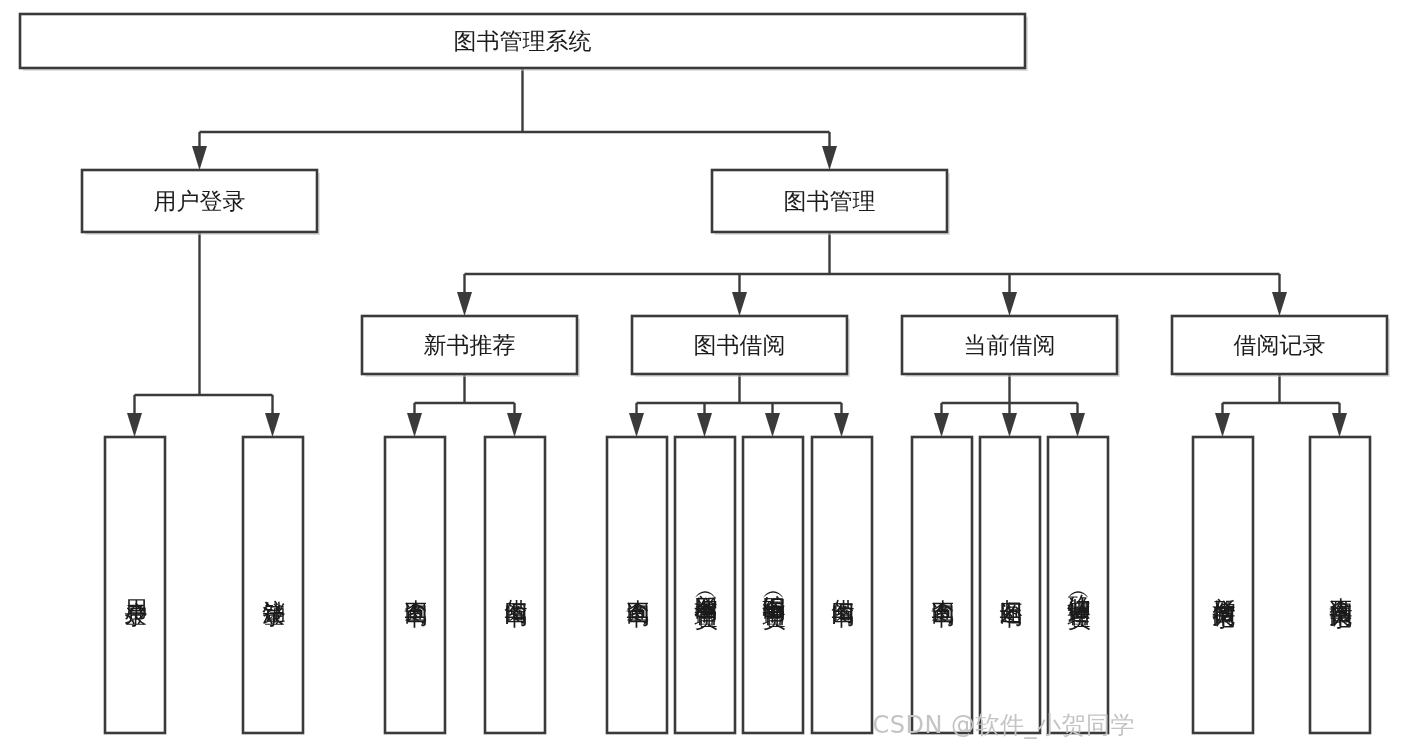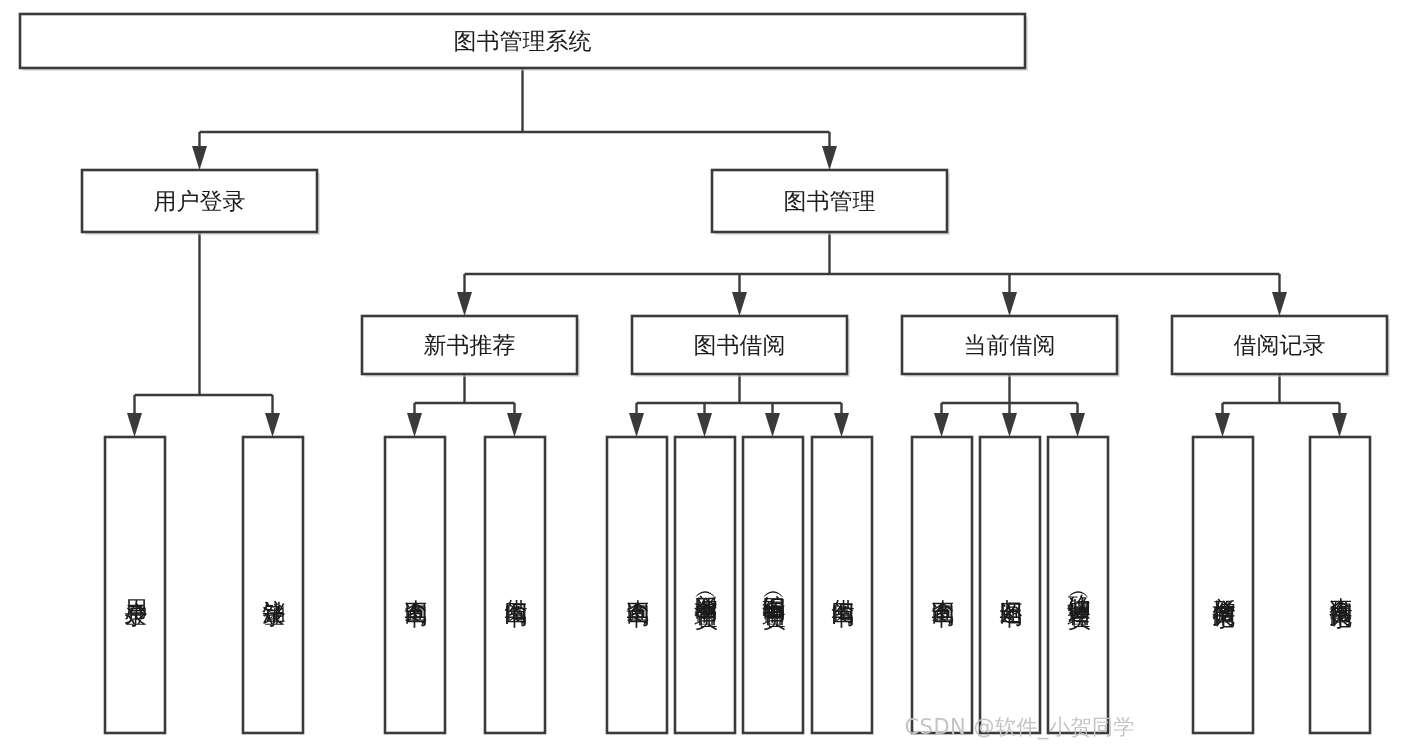--- a/index.html
+++ b/index.html
@@ -65,21 +65,21 @@
     writing-mode: vertical-rl;
     text-orientation: upright;
     letter-spacing: 2px;
     white-space: pre;
   }
   .watermark-text {
     position: absolute;
     right: 14px;
     bottom: 6px;
     font-family: "DejaVu Sans", "Liberation Sans", sans-serif;
-    font-size: 21px;
+    font-size: 24px;
     color: #c4c4c4;
     letter-spacing: 0.5px;
     white-space: nowrap;
     pointer-events: none;
     margin-top: 43px;
   }
 </style>
 </head>
 <body>
 

